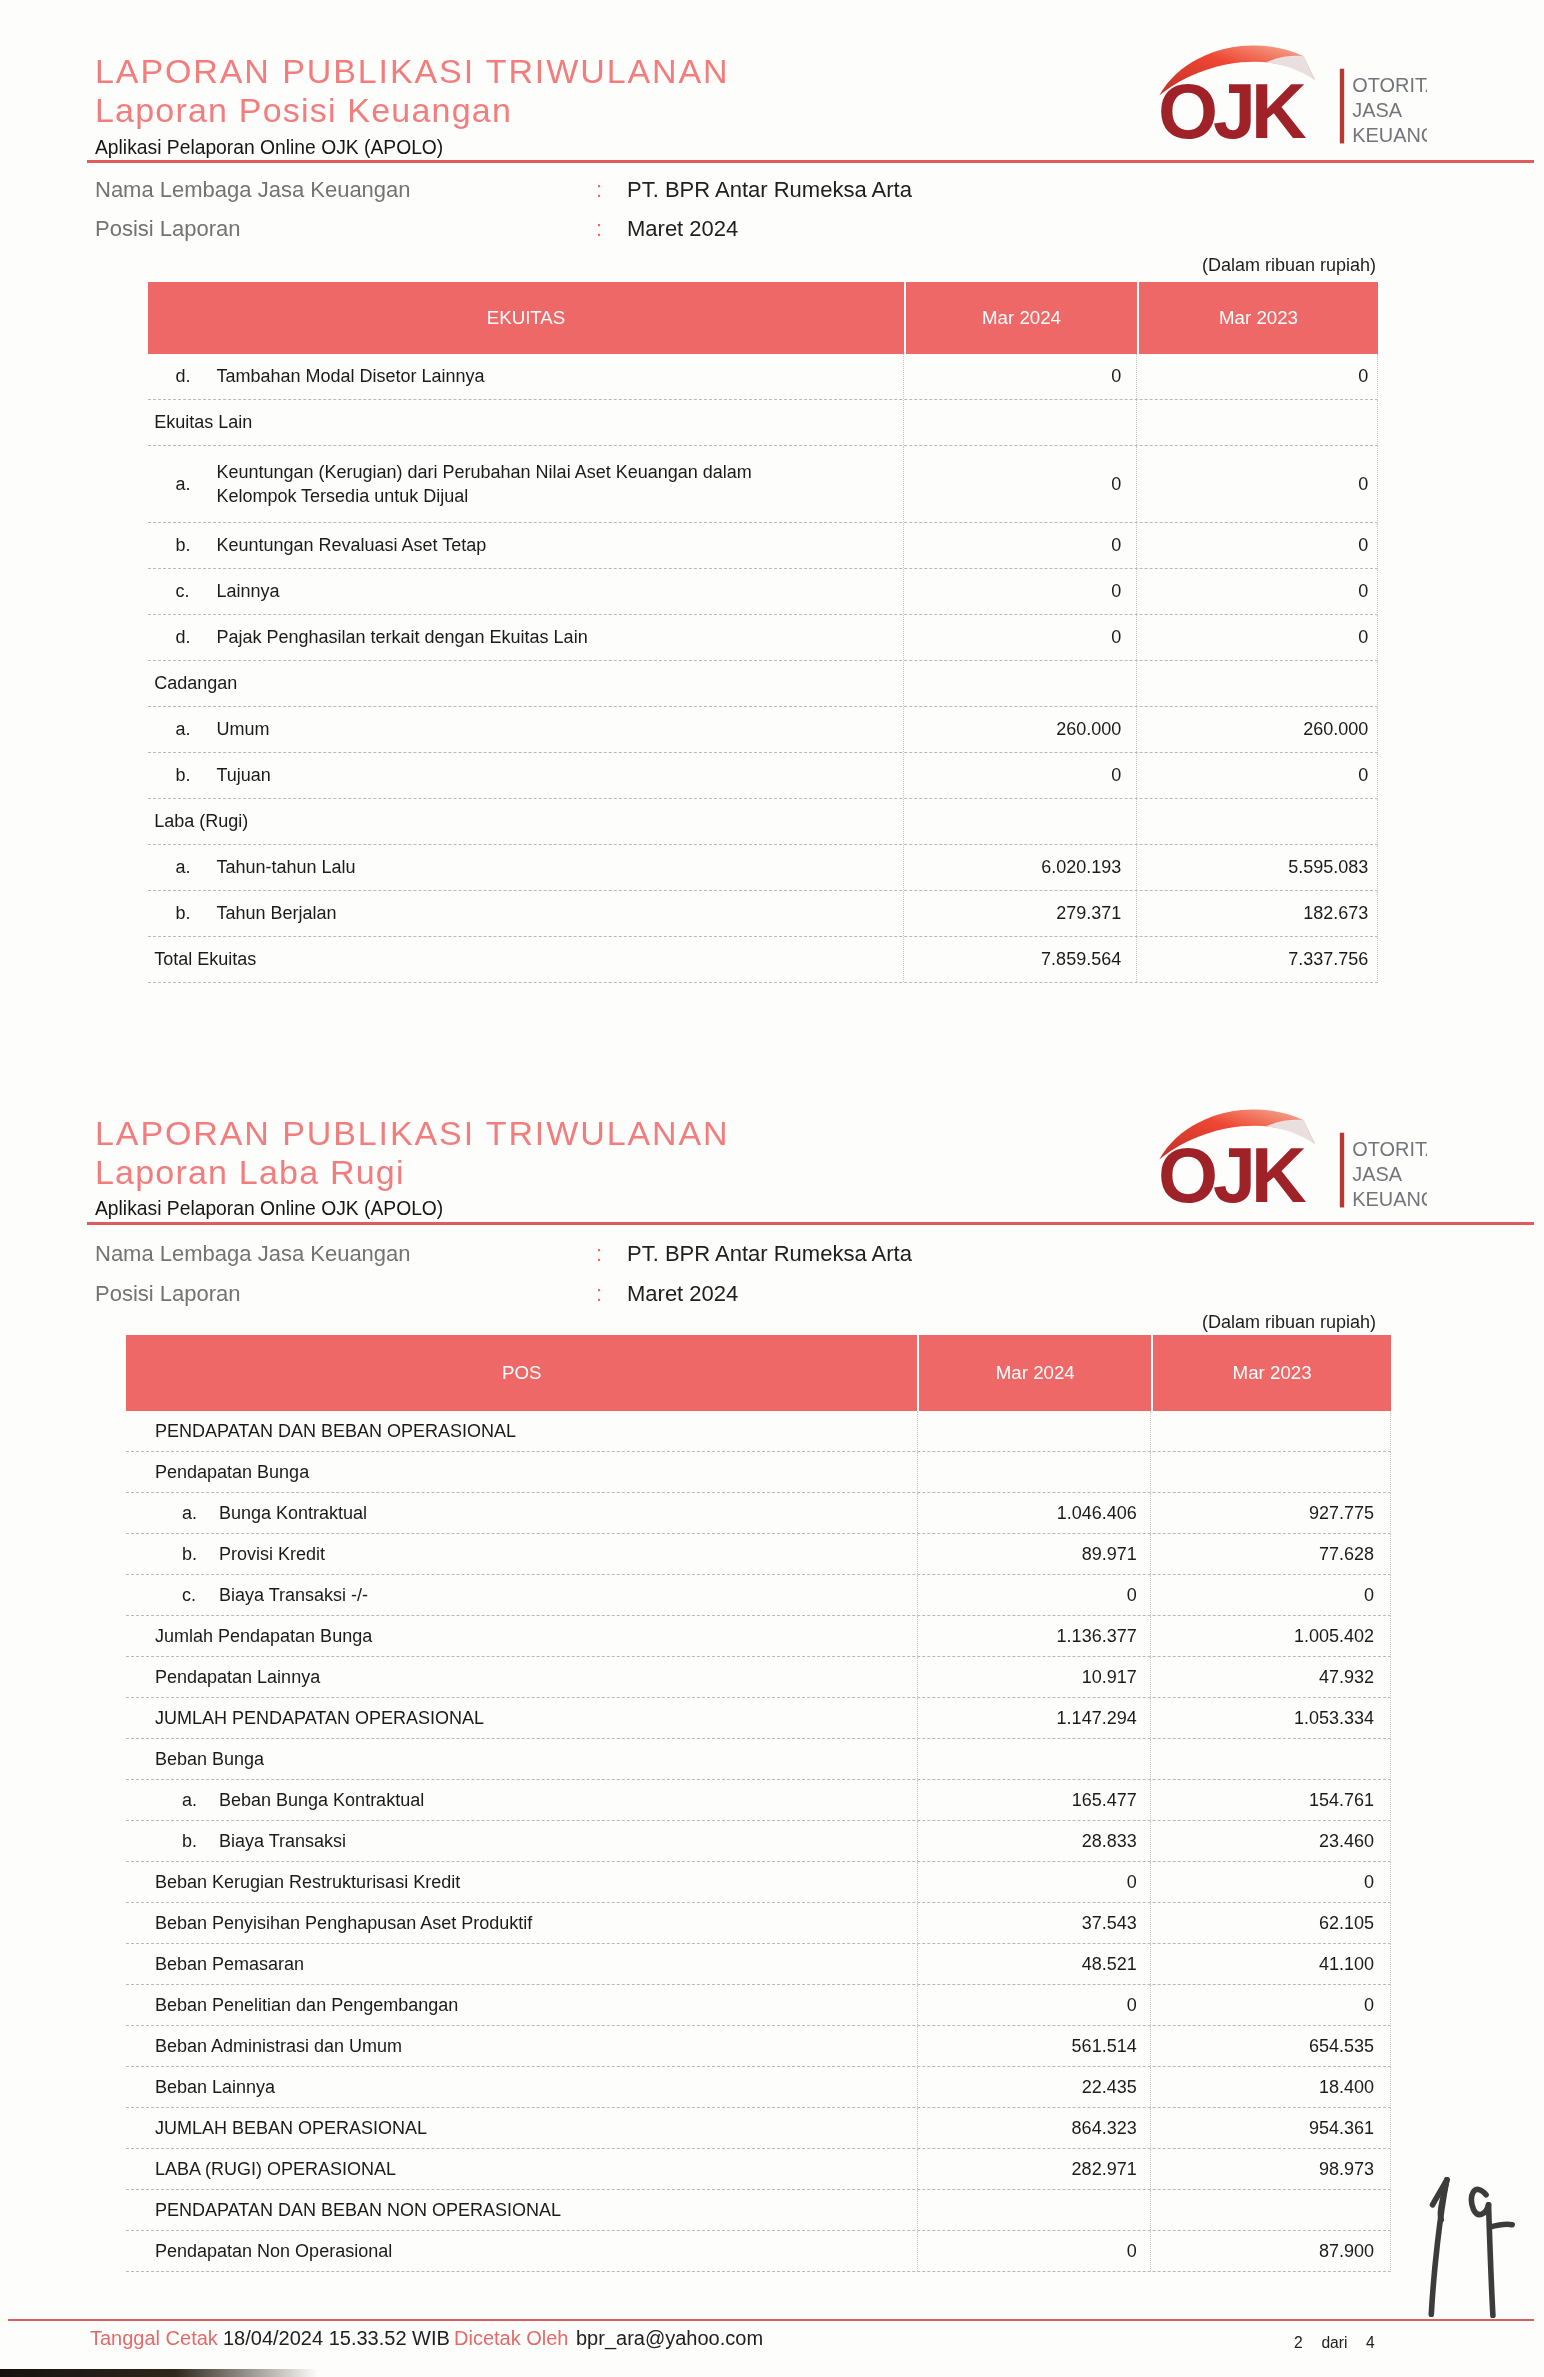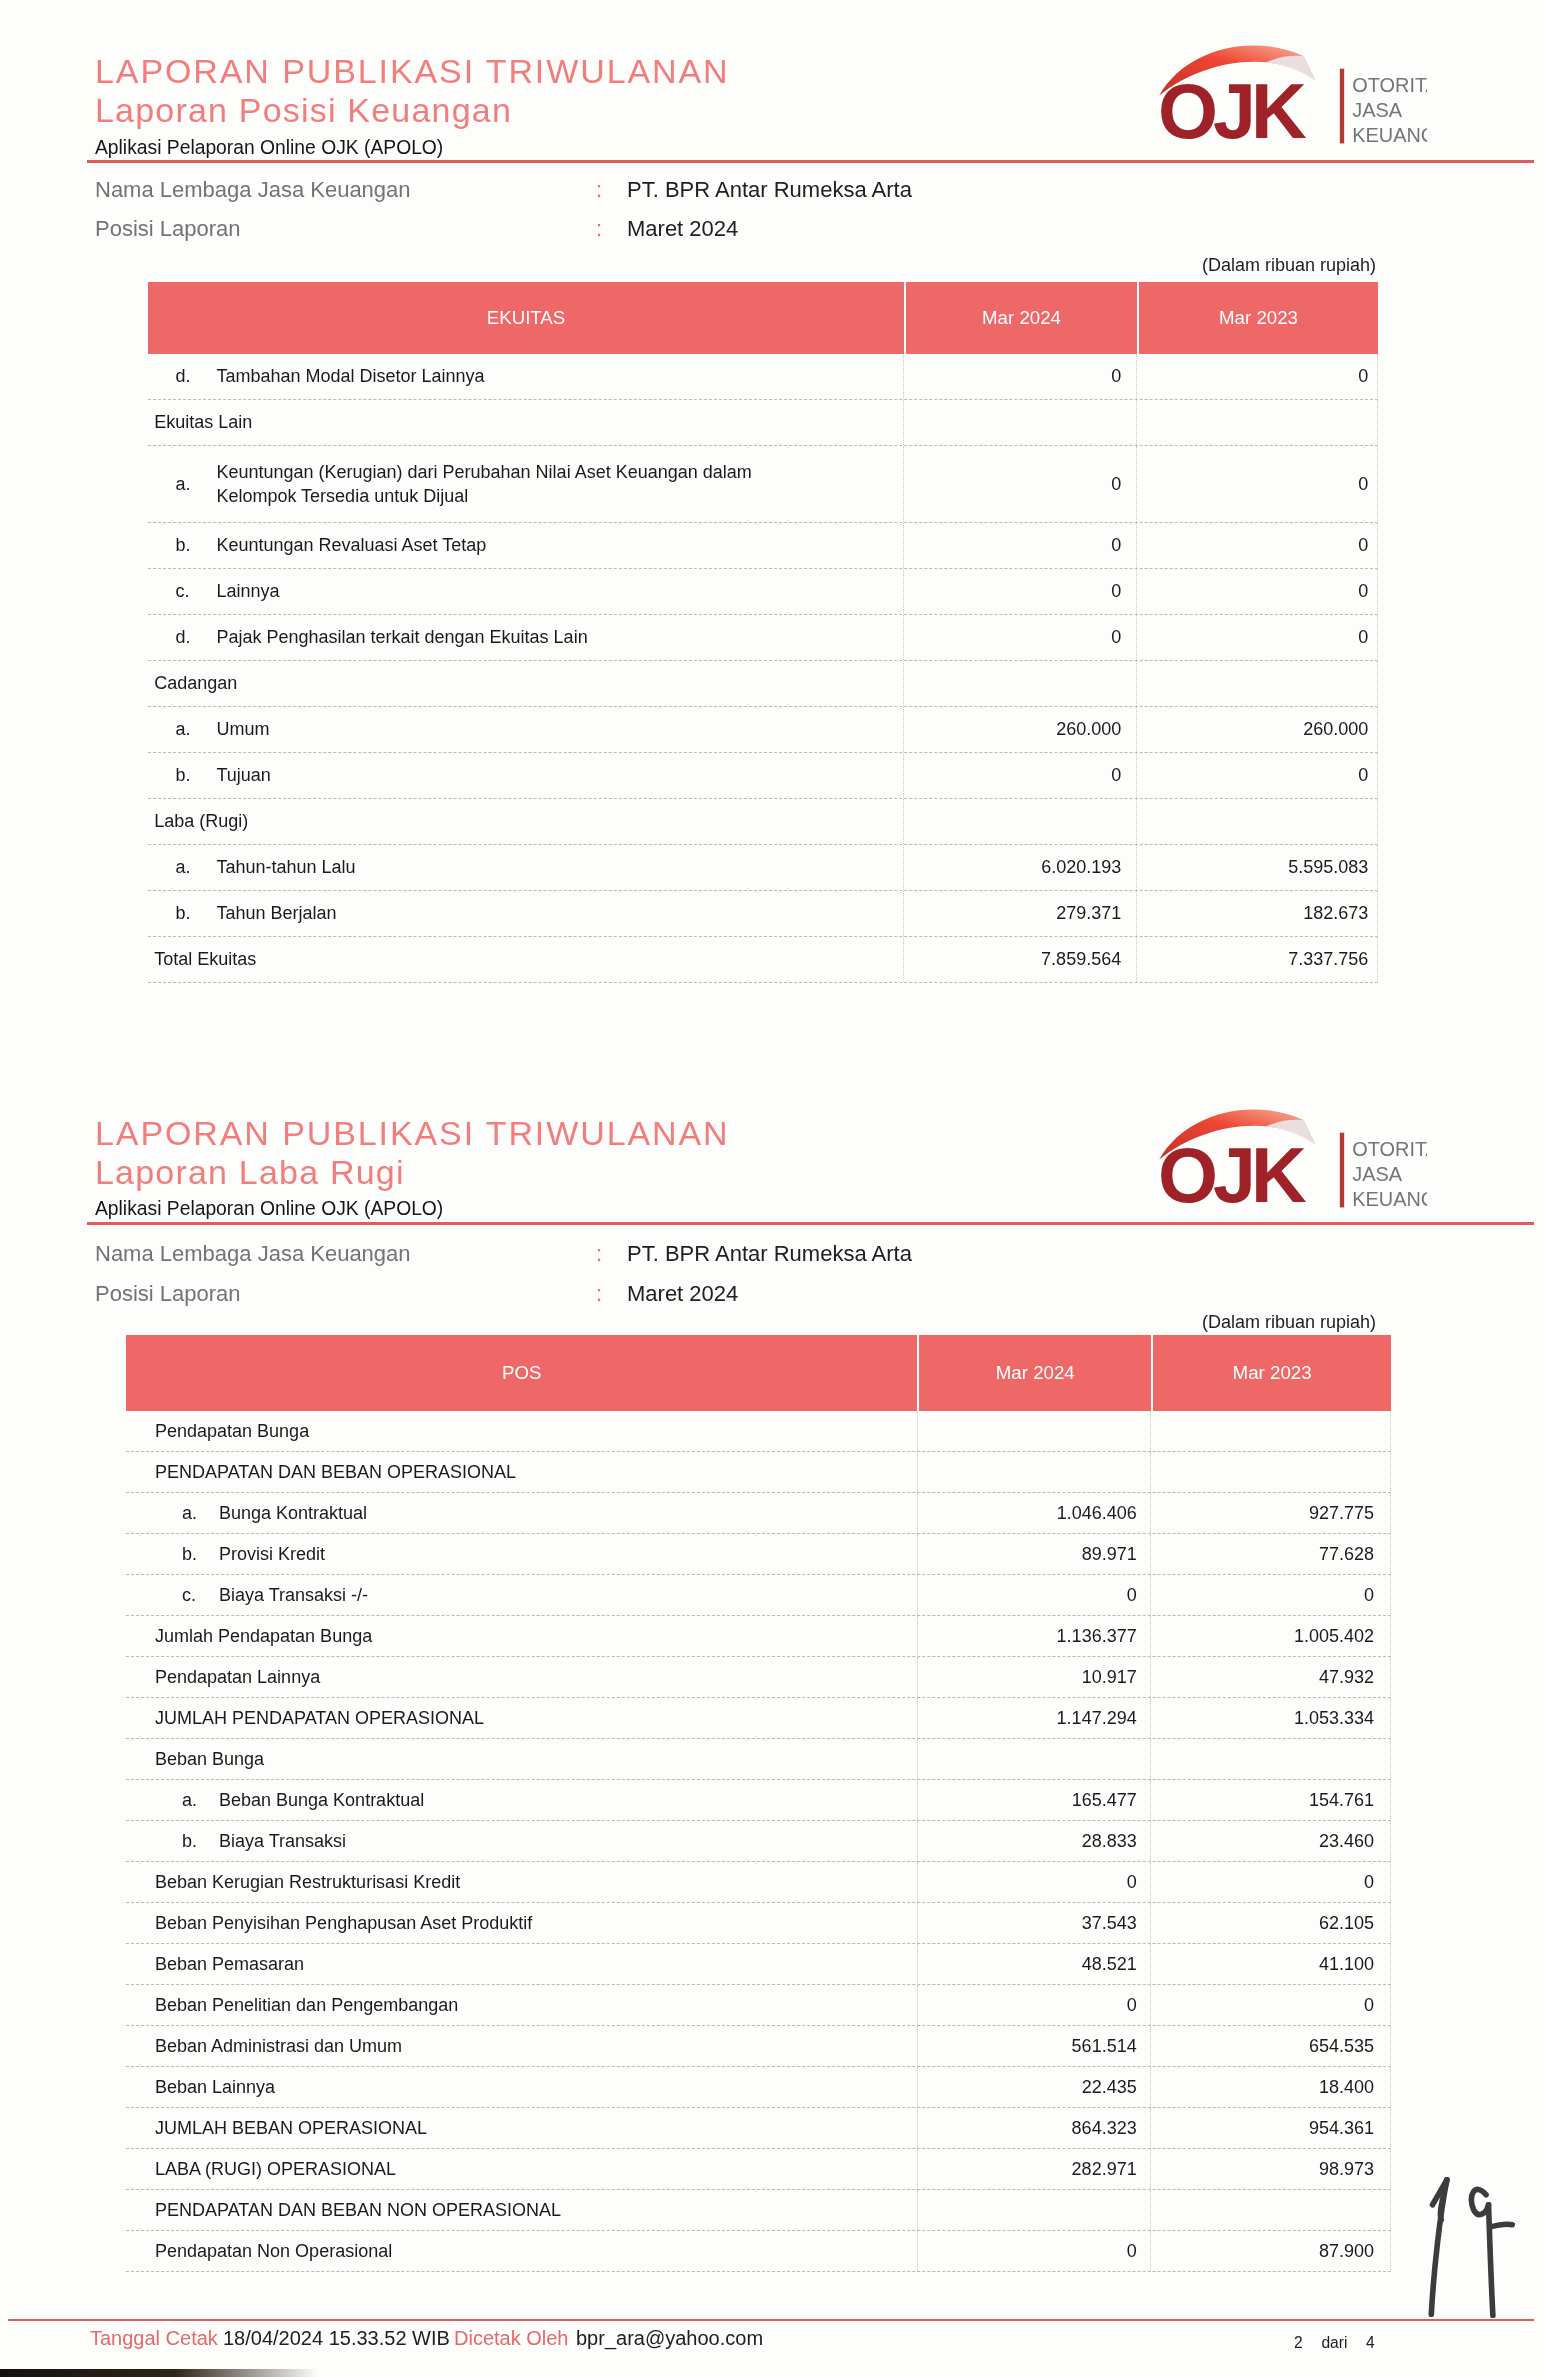--- a/index.html
+++ b/index.html
@@ -254,28 +254,28 @@
 
   <div class="rtable table2">
     <div class="thead">
       <div class="hc hc-label">POS</div>
       <div class="hc hc-v1 hv">Mar 2024</div>
       <div class="hc hc-v2 hv">Mar 2023</div>
     </div>
     <div class="tbody" id="tbody2">
         <div class="t-row section">
           <div class="c-label">
+            <span class="lab-text">PENDAPATAN DAN BEBAN OPERASIONAL</span>
+          </div>
+          <div class="c-v c-v1"></div>
+          <div class="c-v c-v2"></div>
+        </div>
+        <div class="t-row section">
+          <div class="c-label">
             <span class="lab-text">Pendapatan Bunga</span>
-          </div>
-          <div class="c-v c-v1"></div>
-          <div class="c-v c-v2"></div>
-        </div>
-        <div class="t-row section">
-          <div class="c-label">
-            <span class="lab-text">PENDAPATAN DAN BEBAN OPERASIONAL</span>
           </div>
           <div class="c-v c-v1"></div>
           <div class="c-v c-v2"></div>
         </div>
         <div class="t-row item">
           <div class="c-label">
             <span class="letter">a.</span>
             <span class="lab-text">Bunga Kontraktual</span>
           </div>
           <div class="c-v c-v1">1.046.406</div>

